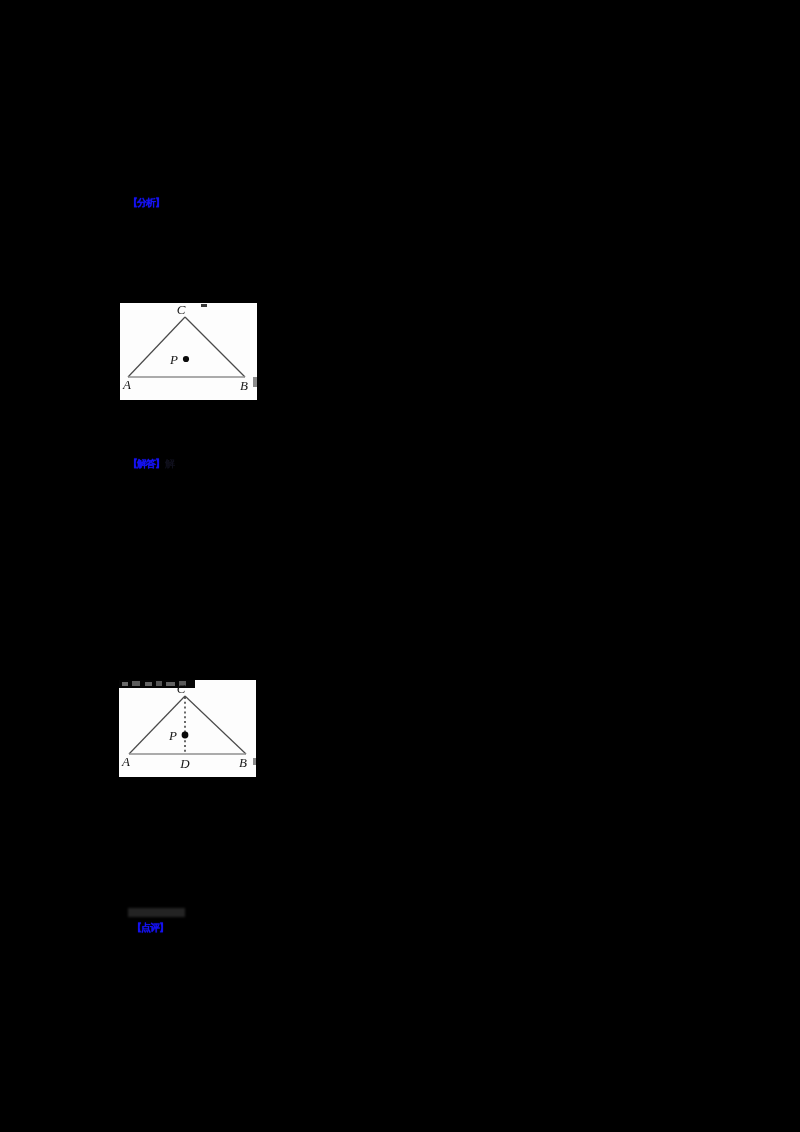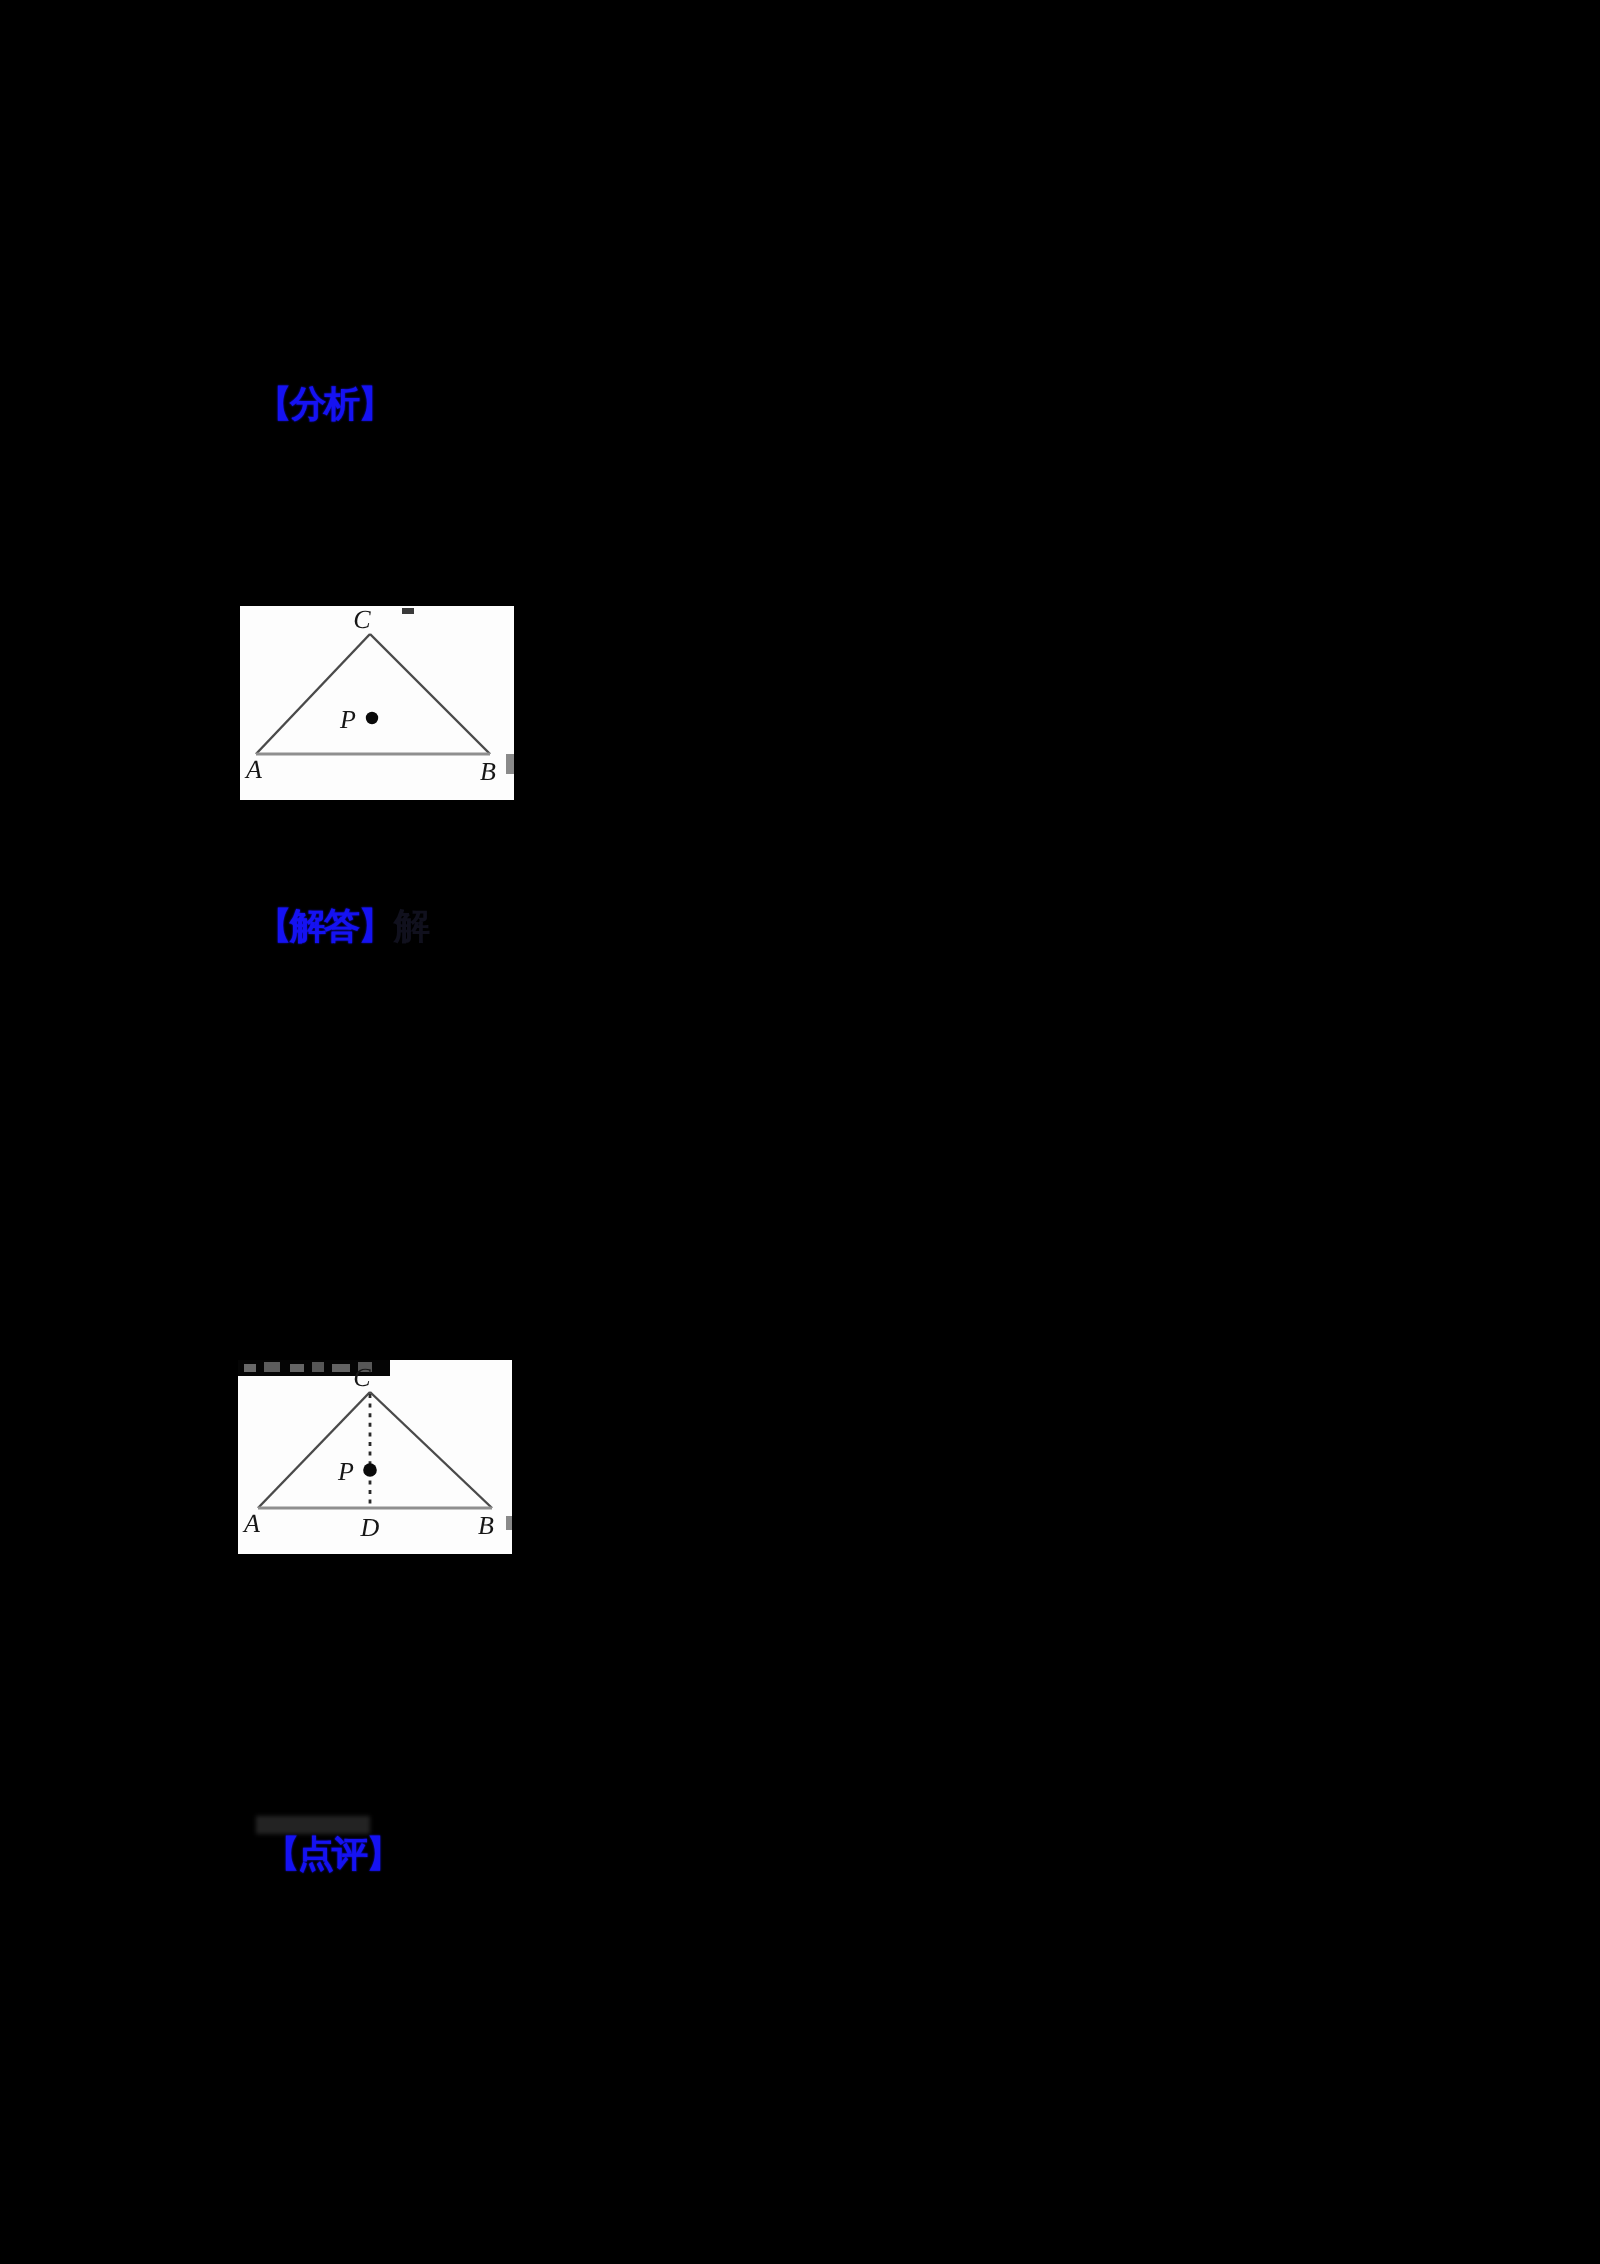--- a/index.html
+++ b/index.html
@@ -7,21 +7,21 @@
     position: relative;
     width: 800px;
     height: 1132px;
     background: #000000;
     overflow: hidden;
     font-family: "Liberation Sans", sans-serif;
   }
   .section-label {
     position: absolute;
     font-family: "Liberation Sans", sans-serif;
-    font-size: 18px;
+    font-size: 10px;
     line-height: 17px;
     font-weight: 700;
     color: #1512f2;
     letter-spacing: -1px;
     text-shadow: 0 0 1px #1512f2;
     white-space: nowrap;
   }
   .inline-dark-char {
     color: #10101d;
     text-shadow: none;

